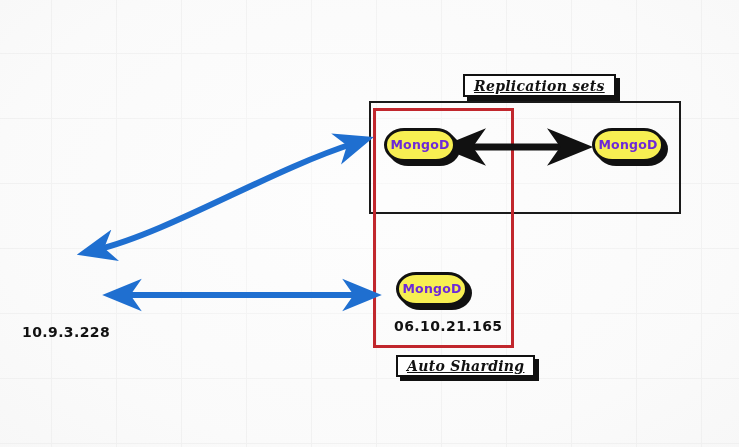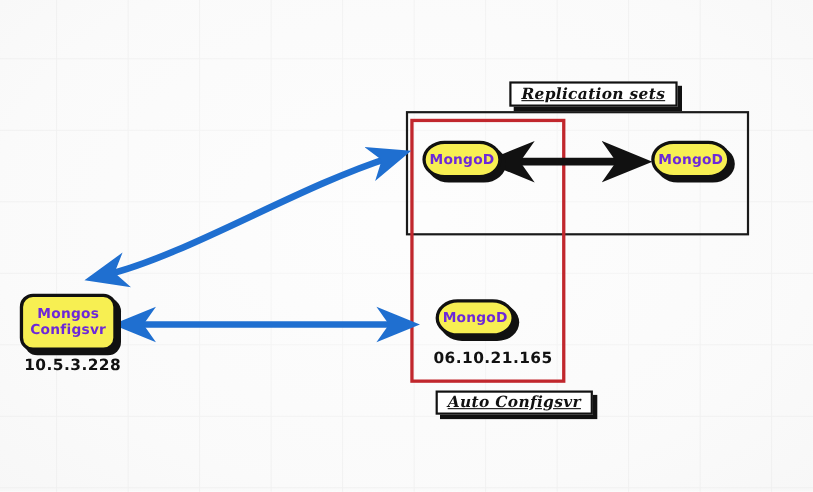--- a/index.html
+++ b/index.html
@@ -142,36 +142,32 @@
       </marker>
     </defs>
 
     <path d="M 96,250 C 170,232 270,170 355,143" fill="none" stroke="#1f6fd0" stroke-width="6" stroke-linecap="round" marker-start="url(#blue-head-start)" marker-end="url(#blue-head-end)"></path>
 
     <path d="M 122,295 L 362,295" fill="none" stroke="#1f6fd0" stroke-width="6" stroke-linecap="round" marker-start="url(#blue-head-start)" marker-end="url(#blue-head-end)"></path>
 
     <path d="M 463,147 L 570,147" fill="none" stroke="#111111" stroke-width="7" stroke-linecap="butt" marker-start="url(#black-head-start)" marker-end="url(#black-head-end)"></path>
   </svg>
 
-  <div class="node boxy" style="left:18px; top:267px; width:88px; height:52px; font-size:12.5px;">
-    <span class="node-line">Mongos</span>
-    <span class="node-line">Configsvr</span>
-  </div>
-  <div class="ip-label" style="left:22px; top:324px;">10.5.3.228</div>
+  <div class="ip-label" style="left:22px; top:324px;">10.9.3.228</div>
 
   <div class="node pill" style="left:384px; top:128px; width:72px; height:34px; font-size:12.5px;">
     <span class="node-line">MongoD</span>
   </div>
 
   <div class="node pill" style="left:592px; top:128px; width:72px; height:34px; font-size:12.5px;">
     <span class="node-line">MongoD</span>
   </div>
 
   <div class="node pill" style="left:396px; top:272px; width:72px; height:34px; font-size:12.5px;">
     <span class="node-line">MongoD</span>
   </div>
   <div class="ip-label" style="left:394px; top:318px;">06.10.21.165</div>
 
   <div class="tag-box" style="left:463px; top:74px; height:23px;">Replication sets</div>
 
-  <div class="tag-box" style="left:396px; top:355px; height:22px;">Auto Configsvr</div>
+  <div class="tag-box" style="left:396px; top:355px; height:22px;">Auto Sharding</div>
 
 </div>
 
 </body></html>

